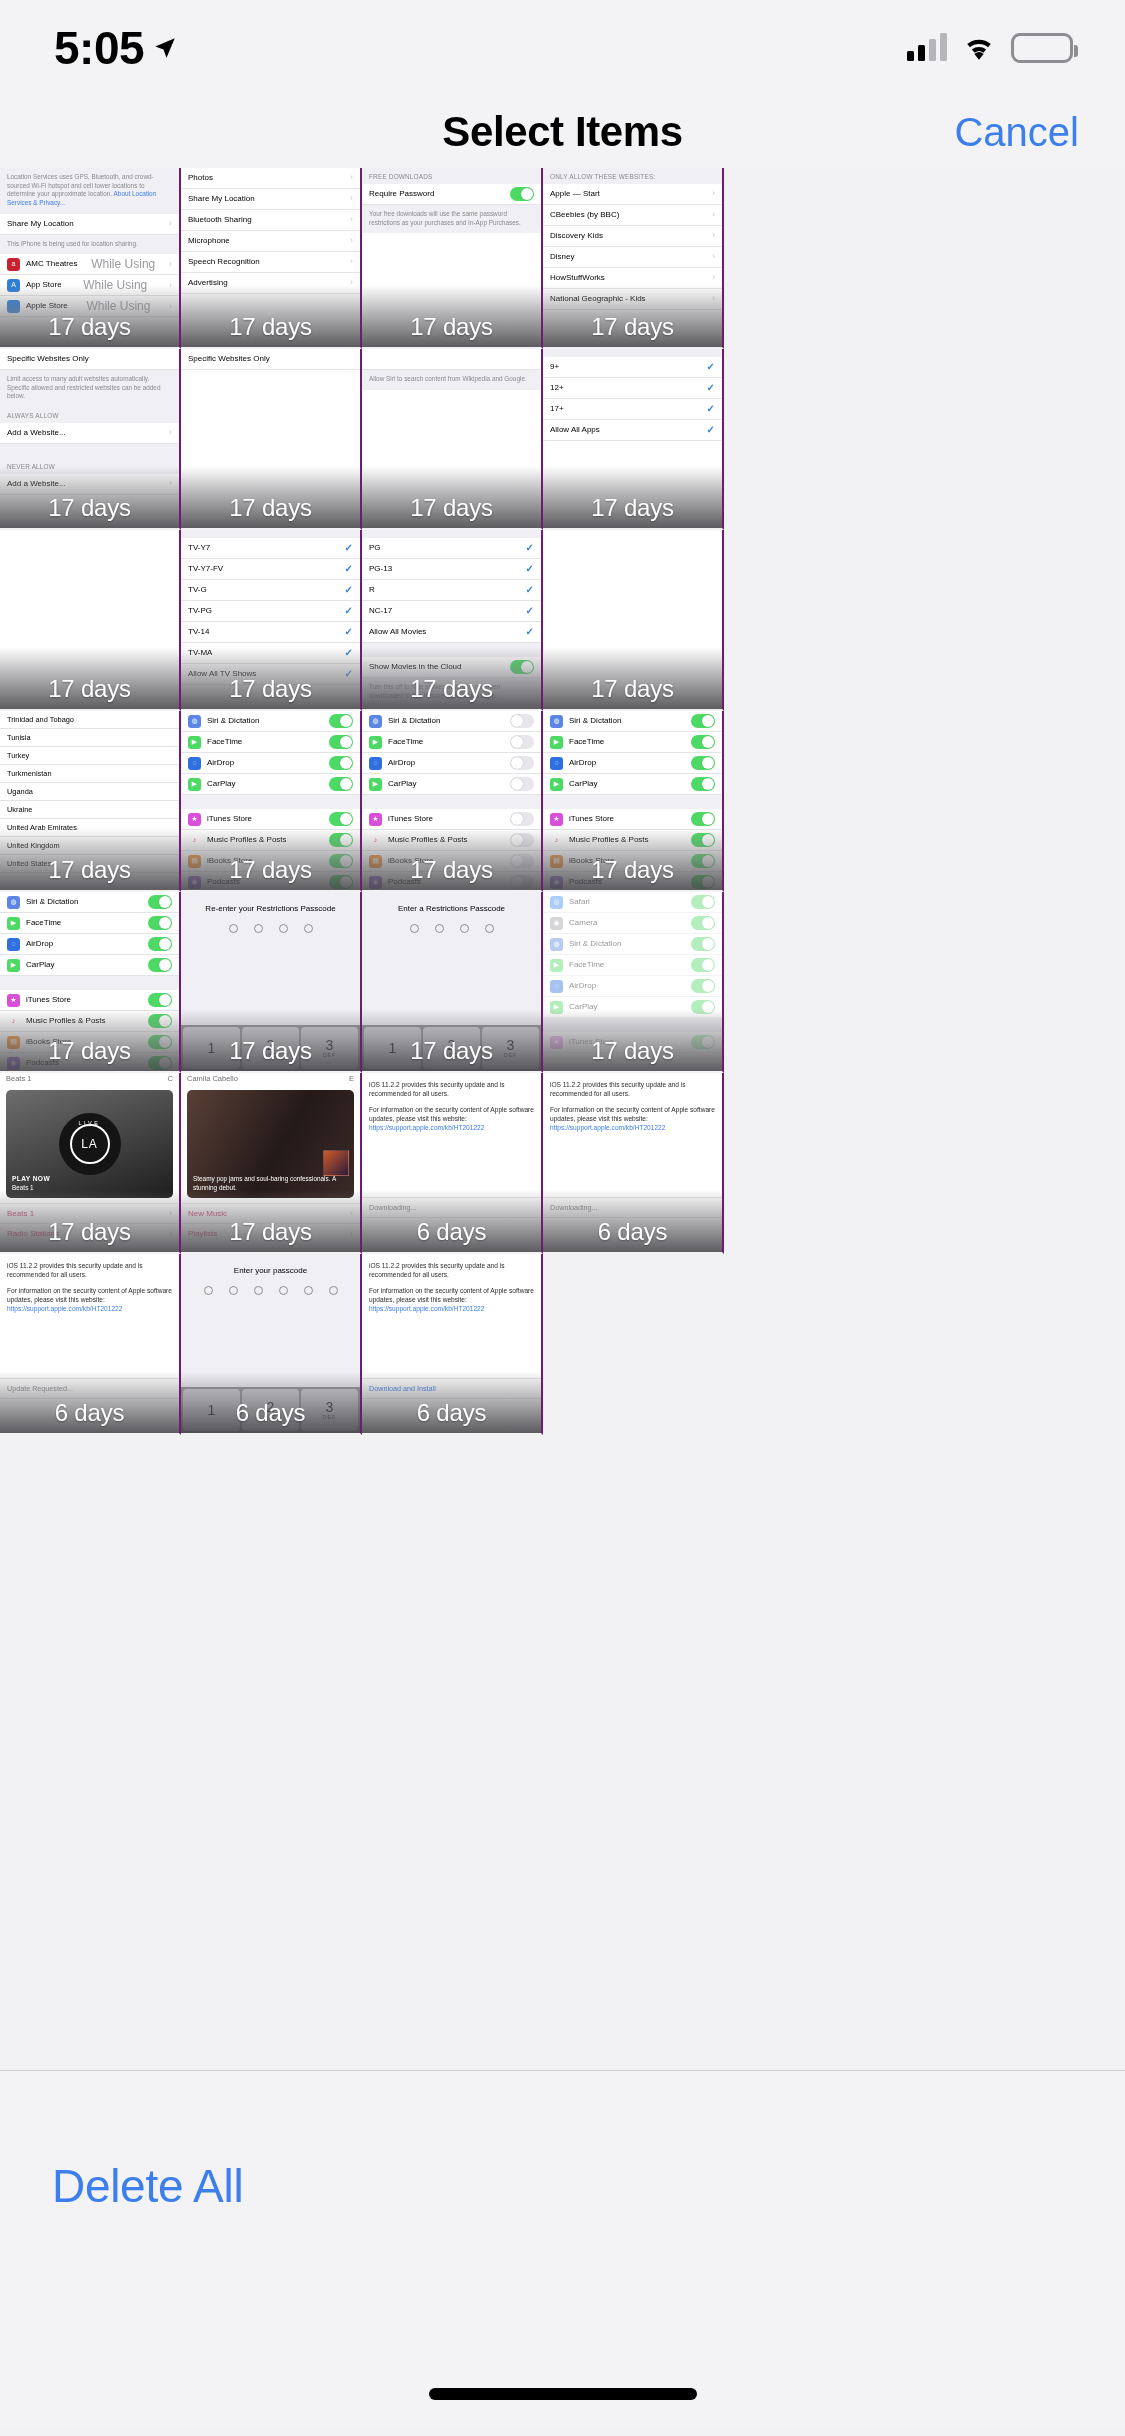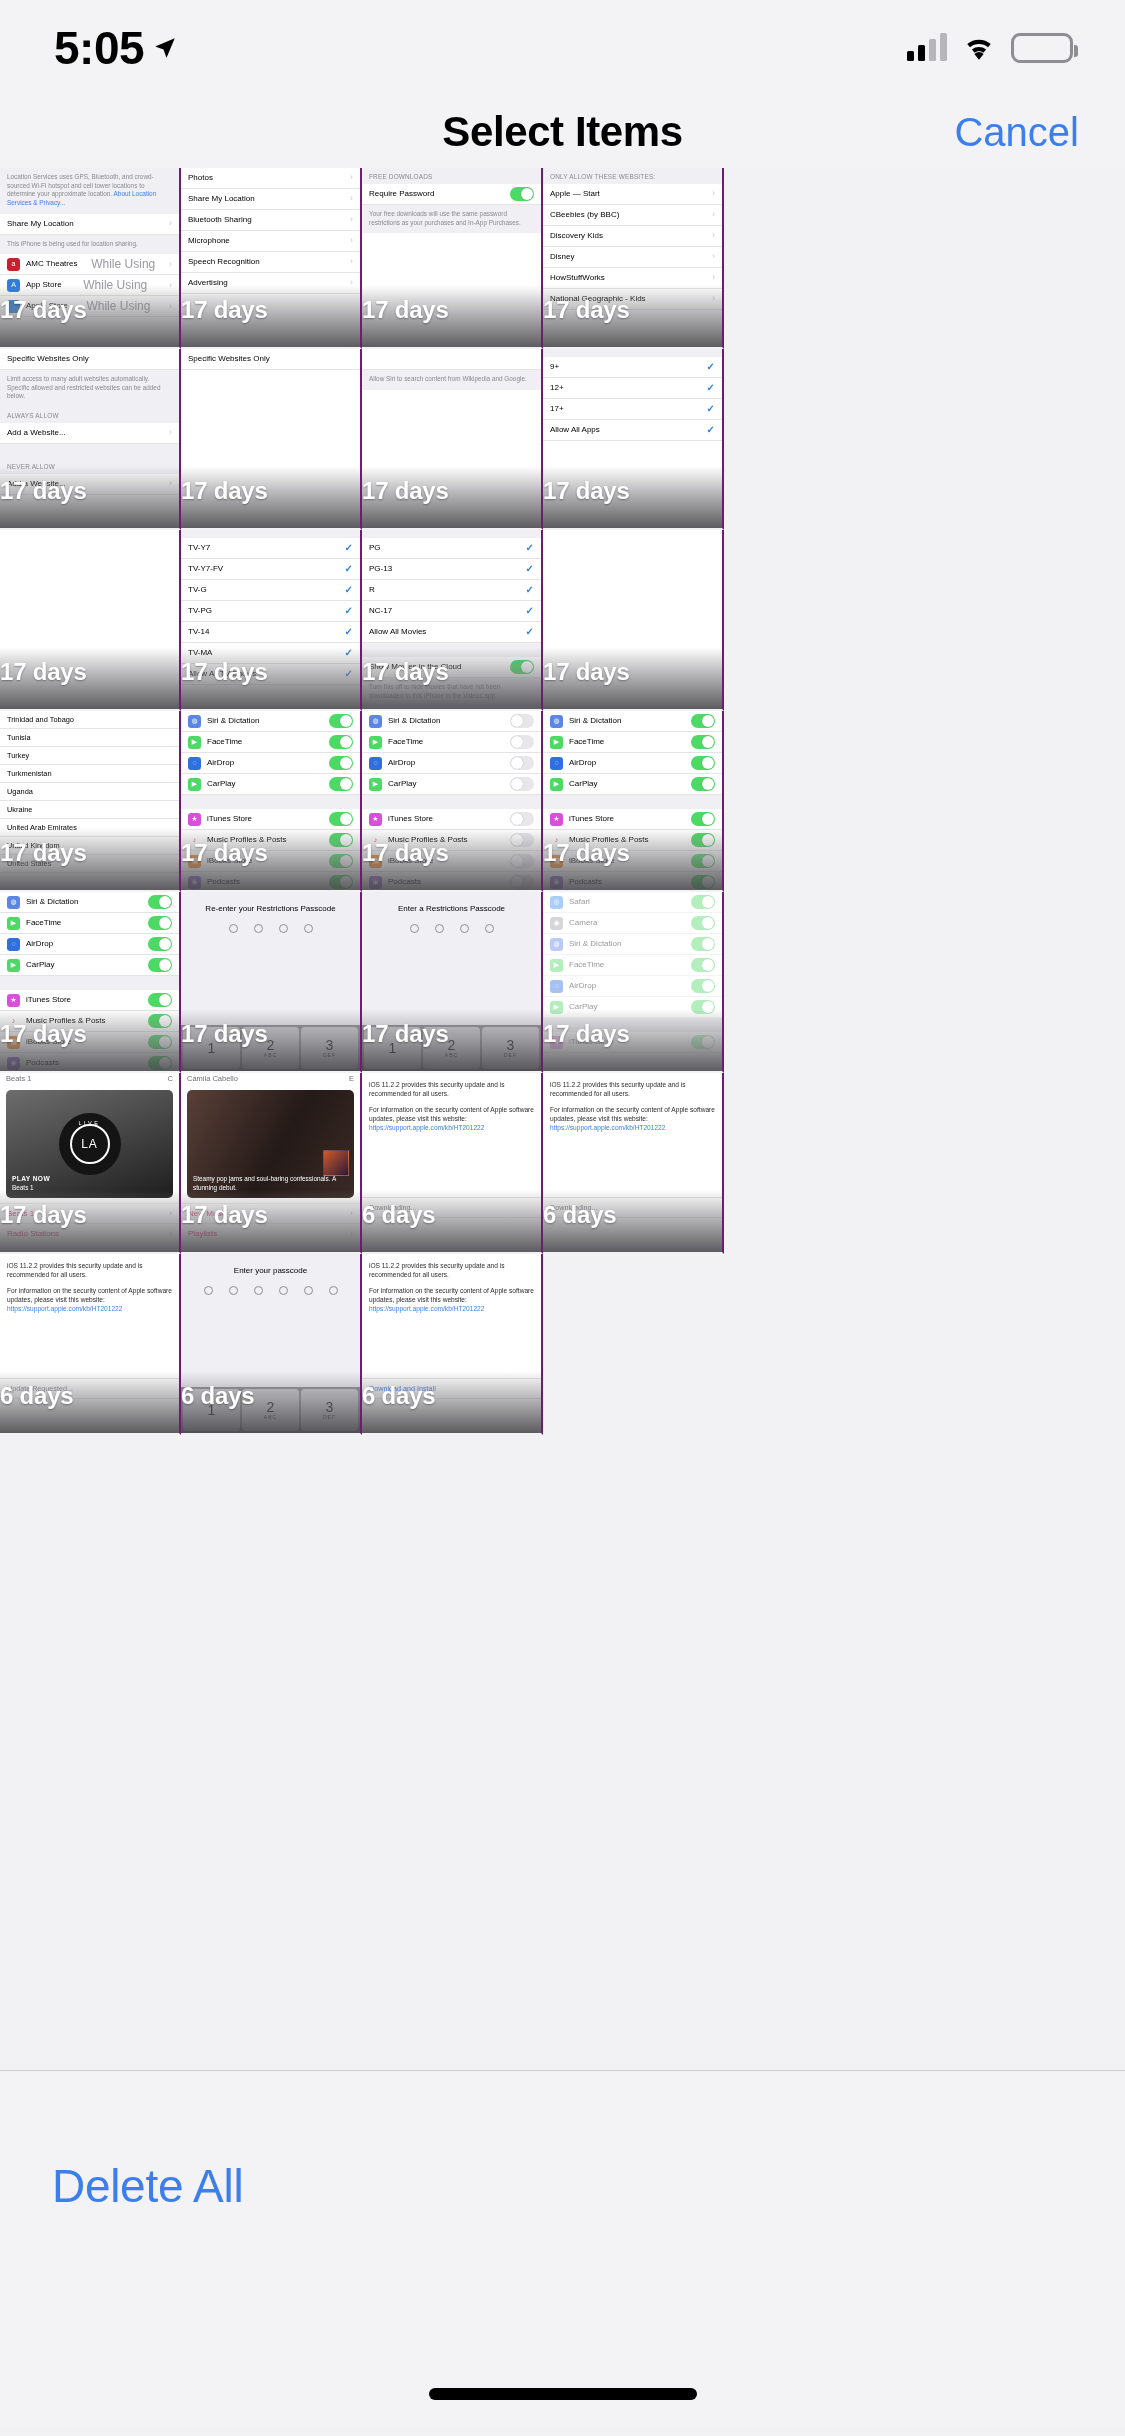--- a/index.html
+++ b/index.html
@@ -73,23 +73,23 @@
   .cell .shot {
     position:absolute; inset:0;
     overflow:hidden;
     background:#fff;
     font-size:7.2px; color:#111;
     line-height:1.25;
   }
   .expiry {
     position:absolute; left:0; right:0; bottom:0; height:62px;
     background:linear-gradient(to bottom, rgba(255,255,255,0) 0%, rgba(120,120,124,0.55) 45%, rgba(70,70,74,0.88) 100%);
-    display:flex; align-items:flex-end; justify-content:flex-start;
-    padding-bottom:23px;
-    color:#fff; font-size:24px; font-weight:700; letter-spacing:-0.2px;
+    display:flex; align-items:flex-end; justify-content:center;
+    padding-bottom:6px;
+    color:#fff; font-size:24px; font-weight:400; letter-spacing:-0.2px;
     text-shadow:0 1px 2px rgba(0,0,0,.35);
     pointer-events:none;
   }
 
   
   .hdr { background:#efeff4; color:#8a8a8e; font-size:6.4px;
          padding:5px 7px 3px; letter-spacing:.2px; text-transform:uppercase; }
   .row { background:#fff; border-bottom:1px solid #e4e4e7;
          height:21px; display:flex; align-items:center;
          padding:0 7px; gap:6px; font-size:8px; color:#000; }

